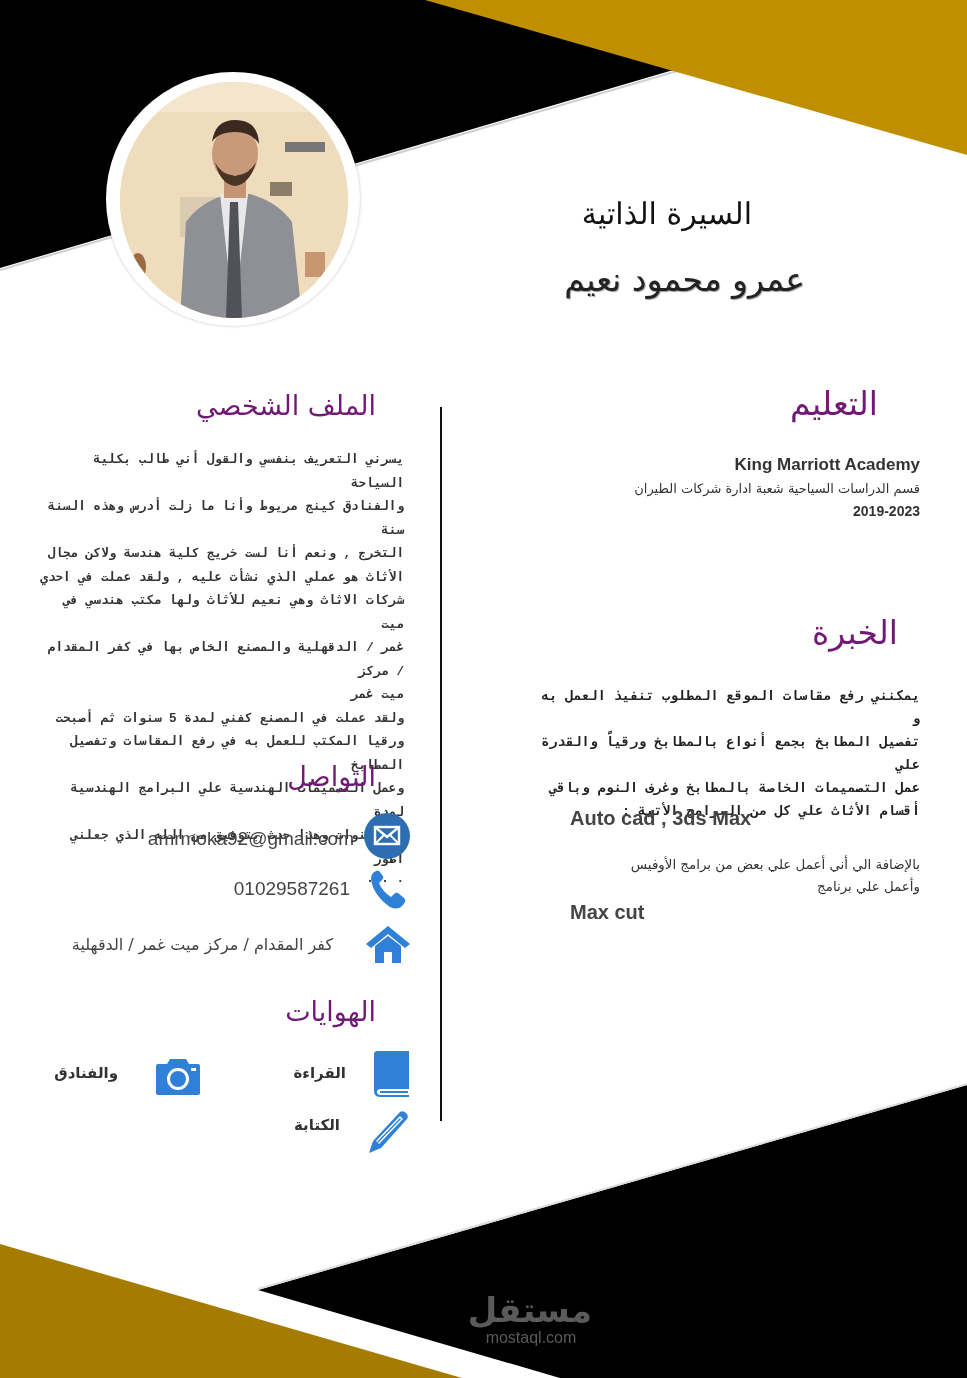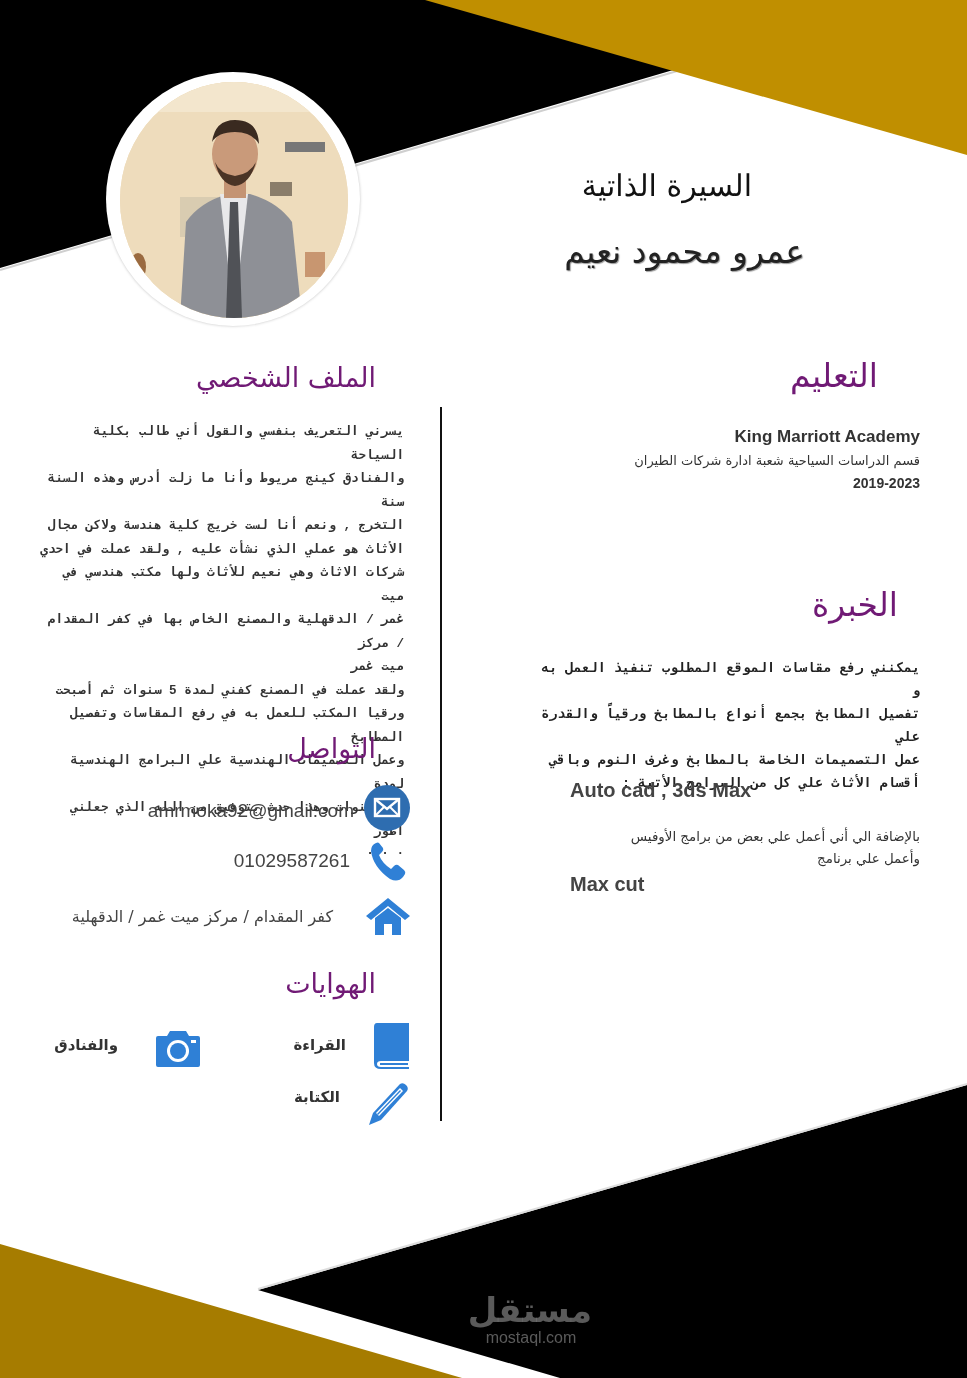--- a/index.html
+++ b/index.html
@@ -1,18 +1,18 @@
 <!DOCTYPE html>
 <html><head>
 <meta charset="utf-8">
 <style>
   html, body { margin:0; padding:0; }
   body { width:967px; height:1378px; position:relative; overflow:hidden; background:#ffffff; font-family:"DejaVu Sans", sans-serif; }
   .bg { position:absolute; left:0; top:0; width:967px; height:1378px; }
-  .abs { position:absolute; }
+  .abs { position:absolute;margin-top:28px; }
   .rtl { direction:rtl; }
   .photo-ring { position:absolute; left:106px; top:72px; width:254px; height:254px; border-radius:50%; background:#fff; box-shadow:0 0 3px rgba(0,0,0,0.25); }
   .photo { position:absolute; left:120px; top:82px; width:228px; height:236px; border-radius:50%; overflow:hidden; background:#ecd9b6; }
   .title { font-family:"DejaVu Serif", serif; font-size:30px; color:#111; text-align:right; }
   .name { font-family:"DejaVu Sans", sans-serif; font-size:33px; color:#222; text-align:right; text-shadow:1px 1px 1px #999; }
   .heading { font-family:"DejaVu Sans", sans-serif; font-size:27px; color:#701a75; text-align:right; direction:rtl; }
   .heading.big { font-size:33px; }
   .para { font-family:Liberation Mono, monospace; font-weight:bold; font-size:12.6px; line-height:23.5px; color:#333; text-align:right; direction:rtl; }
   .edu-school { font-family:"Liberation Sans", sans-serif; font-weight:bold; font-size:17px; color:#333; text-align:right; }
   .edu-line { font-family:"DejaVu Sans", sans-serif; font-size:13px; color:#333; text-align:right; direction:rtl; line-height:22px; }

